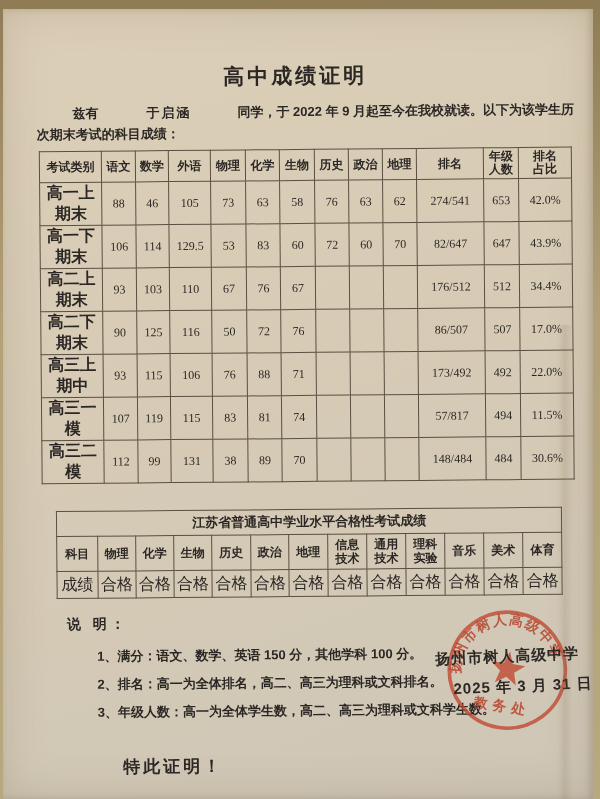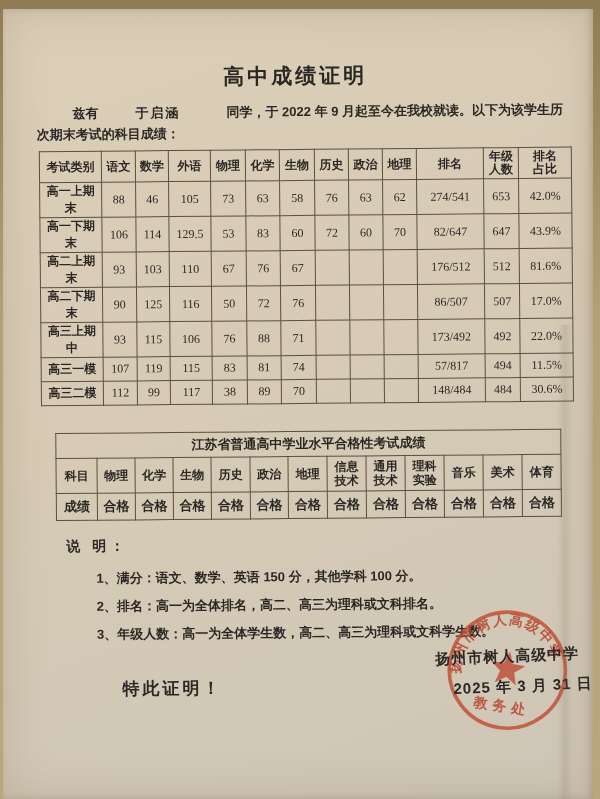--- a/index.html
+++ b/index.html
@@ -20,35 +20,35 @@
   }
   .content{
     position:absolute;inset:0;transform:rotate(-0.5deg);
     color:#2b2724;
   }
   .doc-title{
     margin:53px 0 0 0;text-align:center;font-size:21px;font-weight:bold;
     letter-spacing:3px;font-family:"Liberation Serif",serif;
   }
   .intro{margin:13px 0 0 72px;font-size:13px;font-weight:bold;line-height:18px;white-space:nowrap;}
-  .intro .stu{margin:0 46px 0 37px;letter-spacing:2px;}
+  .intro .stu{margin:0 46px 0 48px;letter-spacing:2px;}
   .intro2{margin:3px 0 0 36px;font-size:13px;font-weight:bold;line-height:18px;}
   table{border-collapse:collapse;table-layout:fixed;}
   th,td{
     border:1px solid #5a4f41;text-align:center;vertical-align:middle;
     white-space:pre-line;padding:0 1px;overflow:hidden;
   }
   .exam-table{margin:7px 0 0 38px;width:532px;}
   .exam-table th{height:30px;font-size:12px;font-weight:bold;line-height:13px;}
   .exam-table td{height:23px;font-size:12px;font-family:"Liberation Serif",serif;}
-  .exam-table td.rowlabel{font-family:"Liberation Sans",sans-serif;font-weight:bold;font-size:12px;}
+  .exam-table td.rowlabel{font-family:"Liberation Sans",sans-serif;font-weight:bold;font-size:16px;}
   .hk-table{margin:27px 0 0 52px;width:505px;}
   .hk-table .hk-title{height:24px;font-size:13px;font-weight:bold;}
   .hk-table th{height:34px;font-size:12px;font-weight:bold;line-height:14px;}
-  .hk-table td{height:26px;font-size:13px;font-weight:bold;}
+  .hk-table td{height:26px;font-size:16px;font-weight:normal;}
   .notes{margin:17px 0 0 62px;}
   .notes-heading{font-size:14px;font-weight:bold;letter-spacing:4px;}
   .notes-list{margin:9px 0 0 30px;}
   .note{font-size:13px;font-weight:bold;line-height:28px;}
   .certify{margin:29px 0 0 117px;font-size:17px;font-weight:bold;letter-spacing:3px;}
   .sign-block{position:absolute;left:0;top:596px;width:100%;height:200px;pointer-events:none;}
   .seal-svg{position:absolute;left:437px;top:2px;width:130px;height:130px;transform:rotate(9deg);opacity:.92;}
   .school-line{position:absolute;left:430px;top:44px;font-size:15px;font-weight:bold;letter-spacing:1px;transform:rotate(-2deg);}
   .date-line{position:absolute;left:448px;top:74px;font-size:15px;font-weight:bold;letter-spacing:1px;transform:rotate(-2deg);}
   .seal-text{font-weight:bold;}
@@ -136,21 +136,21 @@
             <td>103</td>
             <td>110</td>
             <td>67</td>
             <td>76</td>
             <td>67</td>
             <td></td>
             <td></td>
             <td></td>
             <td>176/512</td>
             <td>512</td>
-            <td>81.6%</td>
+            <td>34.4%</td>
           </tr>
           <tr>
             <td class="rowlabel">高二下期末</td>
             <td>90</td>
             <td>125</td>
             <td>116</td>
             <td>50</td>
             <td>72</td>
             <td>76</td>
             <td></td>
@@ -187,21 +187,21 @@
             <td></td>
             <td></td>
             <td>57/817</td>
             <td>494</td>
             <td>11.5%</td>
           </tr>
           <tr>
             <td class="rowlabel">高三二模</td>
             <td>112</td>
             <td>99</td>
-            <td>117</td>
+            <td>131</td>
             <td>38</td>
             <td>89</td>
             <td>70</td>
             <td></td>
             <td></td>
             <td></td>
             <td>148/484</td>
             <td>484</td>
             <td>30.6%</td>
           </tr>

